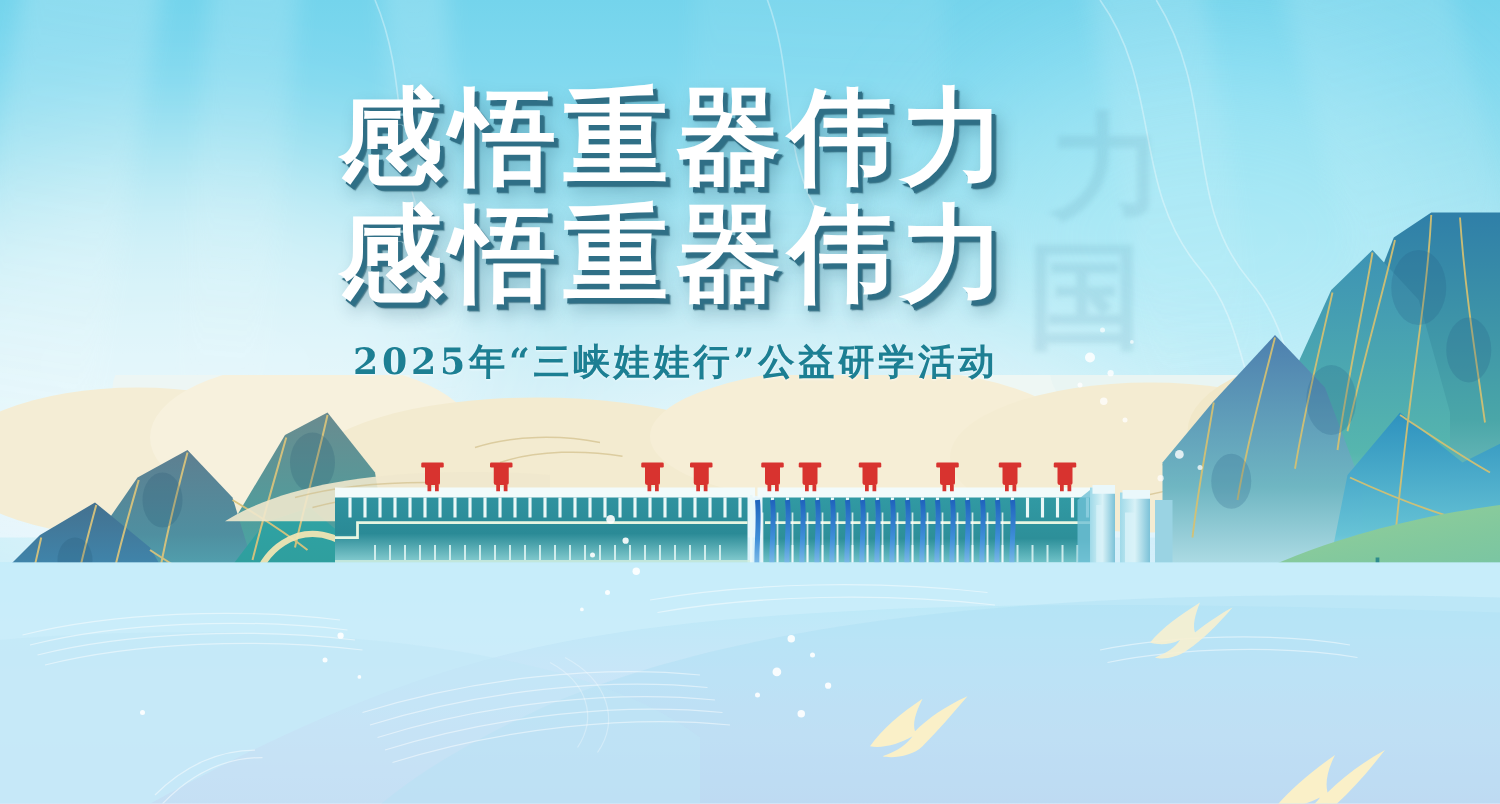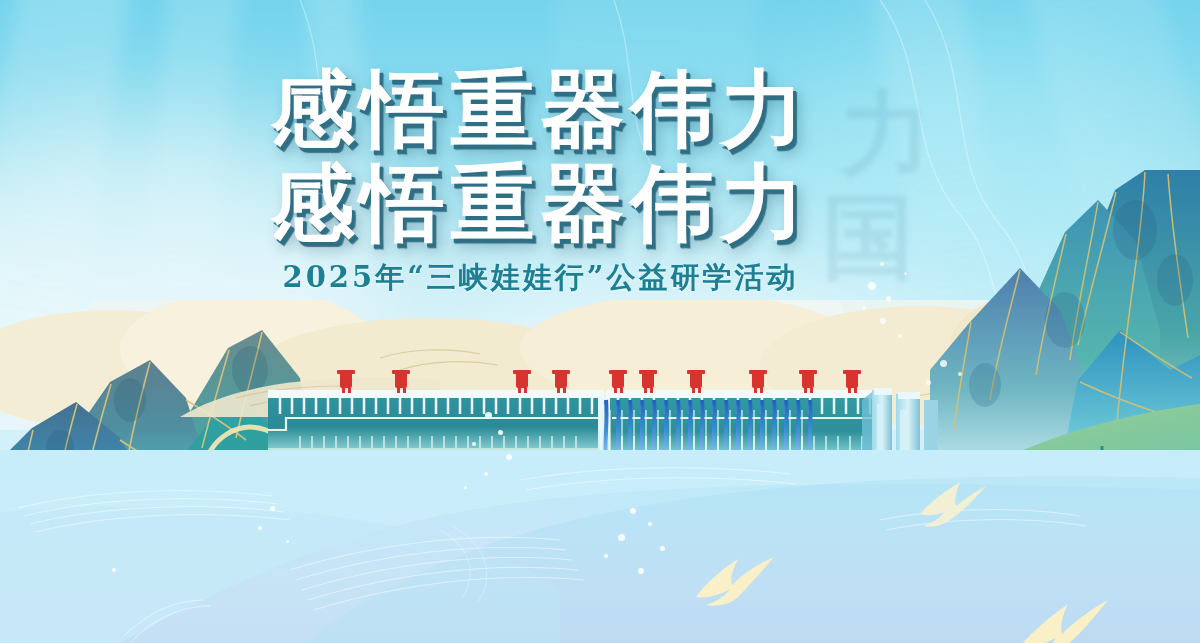--- a/index.html
+++ b/index.html
@@ -72,21 +72,21 @@
     line-height:94px;
     letter-spacing:6px;
     color:#ffffff;
     text-shadow:
       3px 4px 0 #2f6f86,
       4px 5px 1px rgba(30,86,106,.75),
       6px 8px 14px rgba(24,74,96,.35);
     white-space:nowrap;
   }
   .subtitle{
-    margin-top:8px;
+    margin-top:20px;
     font-family:"DejaVu Serif","Liberation Serif",serif;
     font-weight:700;
     font-size:29px;
     letter-spacing:3px;
     color:#1c7f93;
     text-shadow:0 1px 2px rgba(255,255,255,.65);
     white-space:nowrap;
   }
 </style>
 </head>

